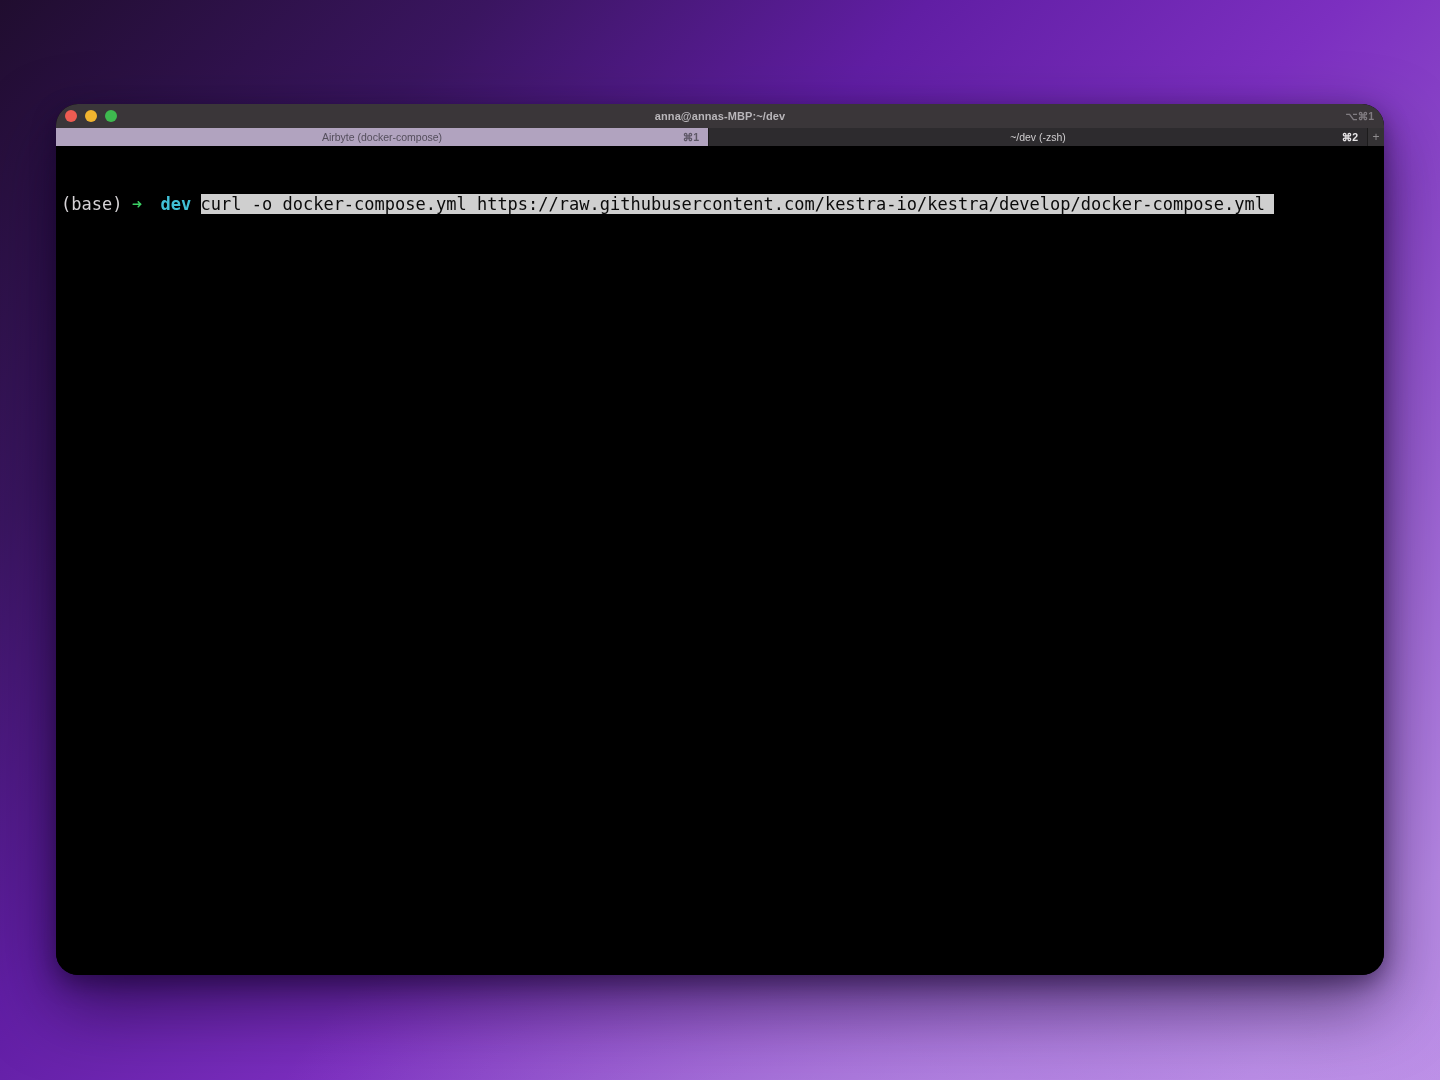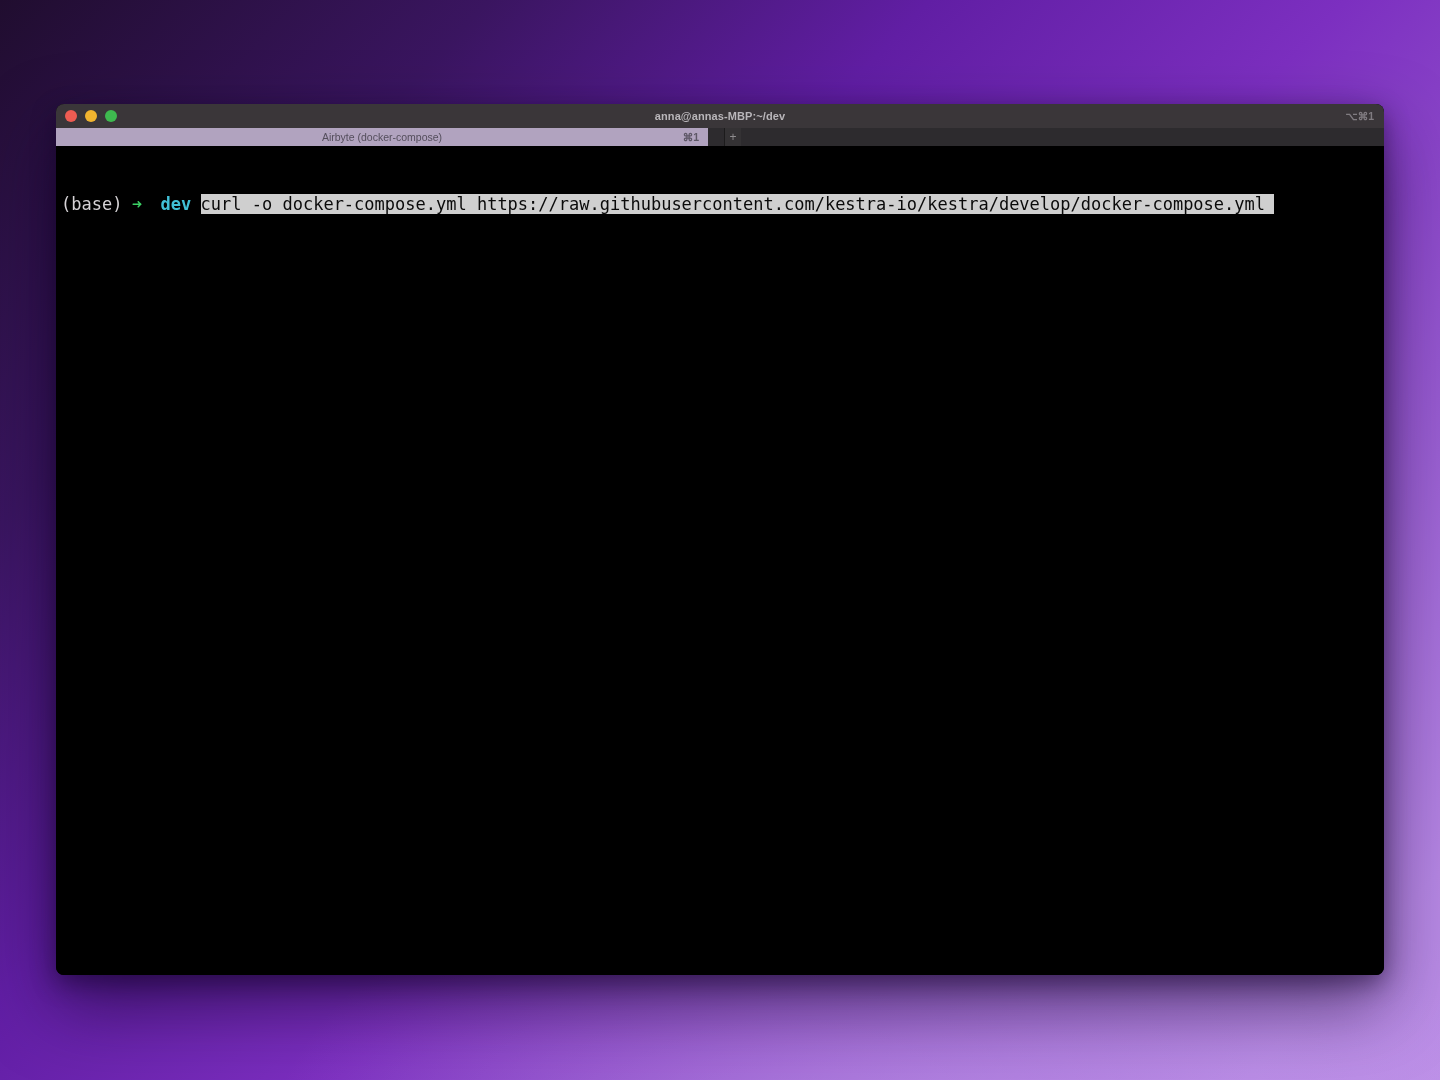--- a/index.html
+++ b/index.html
@@ -11,21 +11,21 @@
     width: 1440px; height: 1080px;
     background:
       radial-gradient(ellipse 900px 500px at 62% 108%, rgba(205,170,240,0.45), rgba(205,170,240,0) 70%),
       linear-gradient(133deg, #200d2f 0%, #3a1560 20%, #611ea4 38%, #7c2fc0 55%, #9a5fd2 76%, #b586e3 92%, #bc8fe7 100%);
   }
 
   .window {
     position: absolute;
     left: 56px; top: 104px;
     width: 1328px; height: 871px;
-    border-radius: 8px;
+    border-radius: 22px;
     overflow: hidden;
     background: #000;
     box-shadow: 0 30px 70px rgba(15,0,35,0.55), 0 8px 24px rgba(15,0,35,0.45);
   }
 
   
   .titlebar {
     position: relative;
     height: 24px;
     background: #3a3639;
@@ -61,21 +61,20 @@
     font-weight: bold;
     color: #807c81;
   }
 
   
   .tabbar {
     display: flex;
     height: 18px;
     background: #2d2b2e;
     font-size: 10.5px;
-    gap: 16px;
   }
   .tab {
     position: relative;
     display: flex;
     align-items: center;
     justify-content: center;
     height: 100%;
   }
   .tab.active {
     width: 652px;
@@ -147,20 +146,24 @@
       </div>
       <span class="window-title">anna@annas-MBP:~/dev</span>
       <span class="window-shortcut">⌥⌘1</span>
     </div>
 
     <div class="tabbar">
       <div class="tab active">
         <span class="tab-label">Airbyte (docker-compose)</span>
         <span class="tab-shortcut">⌘1</span>
       </div>
+      <div class="tab inactive">
+        <span class="tab-label">~/dev (-zsh)</span>
+        <span class="tab-shortcut">⌘2</span>
+      </div>
       <div class="new-tab-button">
         <span>+</span>
       </div>
     </div>
 
     <div class="terminal">
       <span class="prompt-line"><span class="prompt-env">(base)</span><span class="prompt-arrow">➜</span><span class="prompt-dir">dev</span><span class="command-selection">curl -o docker-compose.yml https://raw.githubusercontent.com/kestra-io/kestra/develop/docker-compose.yml</span></span>
     </div>
 
   </div>

